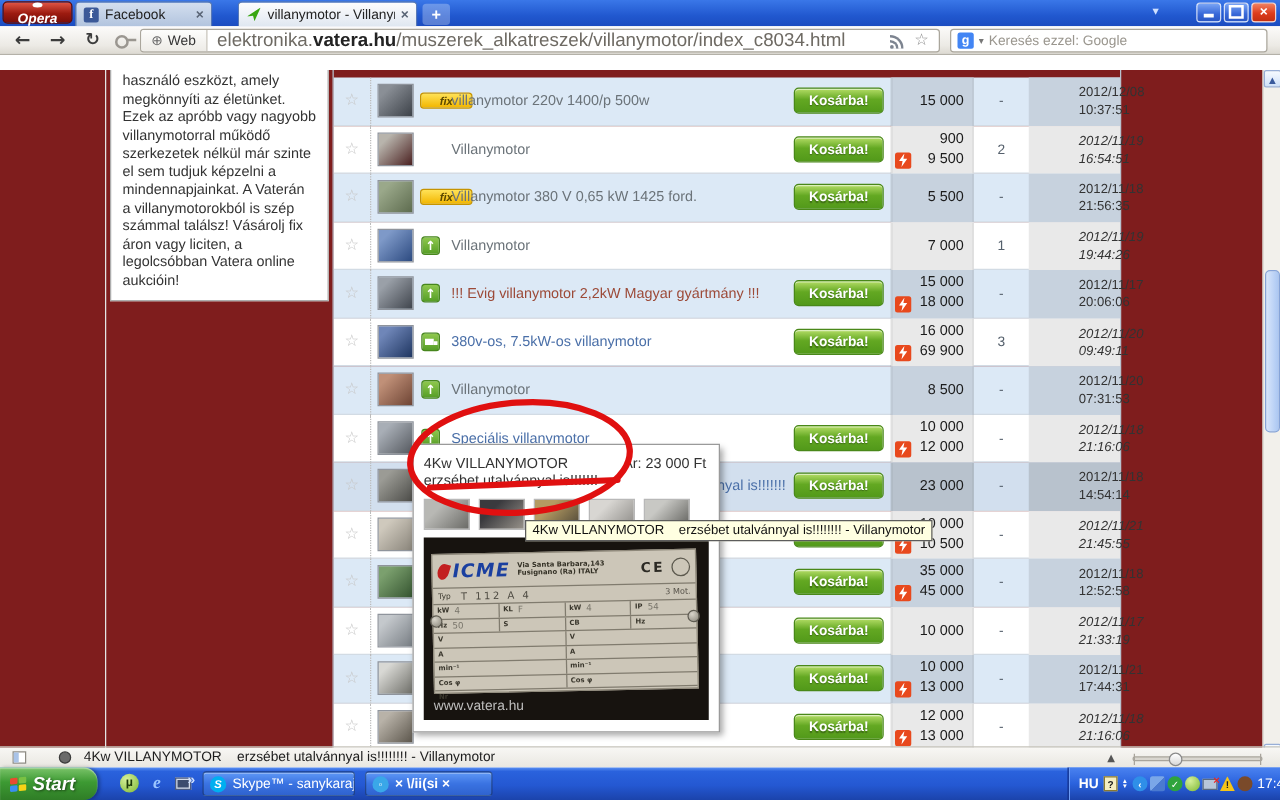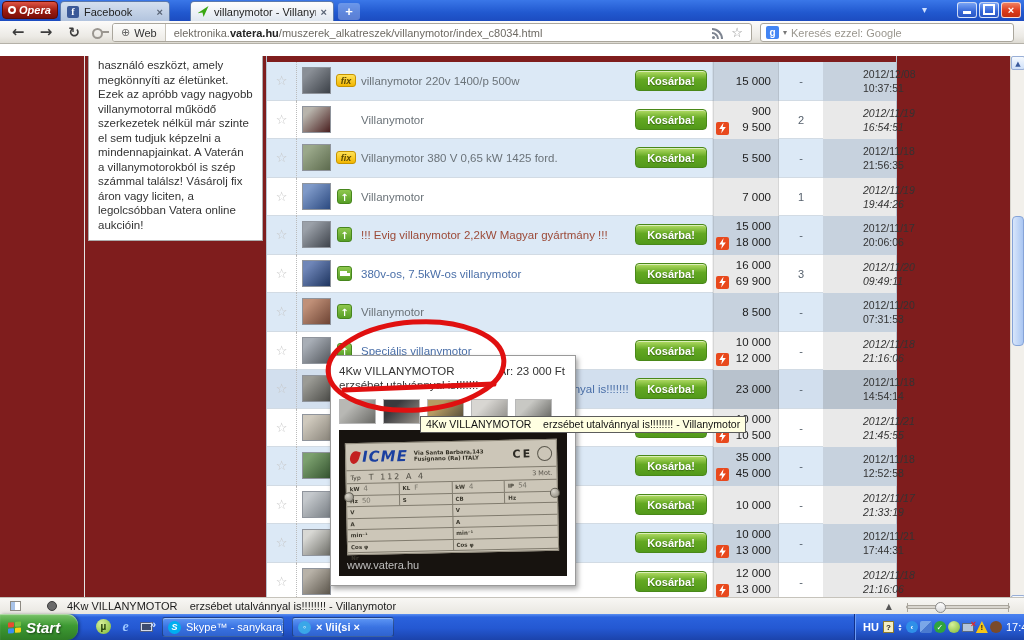--- a/index.html
+++ b/index.html
@@ -7,21 +7,21 @@
           font-family:"Liberation Sans",sans-serif;-webkit-font-smoothing:antialiased;}
   .glyph{font-family:"DejaVu Sans",sans-serif;}
   [data-interactable]{box-sizing:border-box;}
 
   
   .titlebar{position:absolute;left:0;top:0;width:1024px;height:21px;
             background:linear-gradient(#3a77e8,#2158cf 60%,#1c4cc0);}
   .opera-btn{position:absolute;left:2px;top:1px;width:56px;height:18px;border-radius:4px;
              background:linear-gradient(#e05545,#9c1b10 55%,#7a0e08);border:1px solid #5e0a06;
              color:#fff;font-size:11px;font-weight:bold;font-style:italic;
-             display:flex;align-items:center;gap:3px;padding:0 5px;}
+             display:flex;align-items:center;gap:3px;padding:0 5px;flex-direction:column;}
   .opera-o{width:8px;height:8px;border:2px solid #fff;border-radius:50%;display:inline-block;}
   .tab{position:absolute;top:1px;height:20px;border-radius:4px 4px 0 0;display:flex;align-items:center;
        gap:5px;padding:0 6px;font-size:11px;color:#222;border:1px solid #5b79ad;border-bottom:none;}
   .tab.inactive{left:60px;width:110px;background:linear-gradient(#d4dfef,#b2c4de);}
   .tab.active{left:190px;width:144px;background:linear-gradient(#fdfdfd,#e9eef5 70%,#dfe7f0);}
   .tab-label{flex:1;white-space:nowrap;overflow:hidden;}
   .tab-close{color:#5a6576;font-size:11px;font-weight:bold;}
   .favicon{width:12px;height:12px;border-radius:2px;display:inline-flex;align-items:center;justify-content:center;flex:0 0 12px;}
   .favicon.fb{background:#3b5998;color:#fff;font-size:10px;font-weight:bold;font-family:"Liberation Serif",serif;}
   .favicon.vatera{background:transparent;}
@@ -48,21 +48,21 @@
   .navic:nth-child(1){left:6px;}.navic:nth-child(2){left:34px;}.navic.reload{left:62px;font-size:14px;}
   .keyic{position:absolute;left:92px;top:7px;width:16px;height:8px;}
   .keyic i{position:absolute;left:0;top:0;width:7px;height:7px;border:2px solid #9a9690;border-radius:50%;}
   .keyic::after{content:"";position:absolute;left:10px;top:3px;width:7px;height:2px;background:#9a9690;}
   .addrfield{position:absolute;left:112px;top:2px;width:640px;height:19px;background:#fff;
              border:1px solid #aaa69c;border-radius:3px;display:flex;align-items:center;overflow:hidden;}
   .webbadge{height:100%;display:flex;align-items:center;gap:4px;padding:0 8px;
             background:linear-gradient(#fdfdfc,#edebe6);border-right:1px solid #c8c4ba;
             font-size:11px;color:#333;}
   .globe{color:#666;font-size:11px;}
-  .url{font-size:11px;color:#6e6a63;padding-left:8px;white-space:nowrap;}
+  .url{font-size:15px;color:#6e6a63;padding-left:8px;white-space:nowrap;}
   .url b{color:#232323;}
   .sp{flex:1;}
   .rss{position:relative;width:13px;height:12px;margin-right:6px;}
   .rss i{position:absolute;left:0;bottom:0;border:solid #7d8490;border-width:2px 2px 0 0;border-radius:0 100% 0 0;}
   .rss i:nth-child(1){width:5px;height:5px;}
   .rss i:nth-child(2){width:9px;height:9px;}
   .rss b{position:absolute;left:0;bottom:0;width:3px;height:3px;background:#7d8490;border-radius:50%;}
   .bstar{color:#8f8f8f;font-size:13px;margin-right:8px;}
   .searchfield{position:absolute;left:760px;top:2px;width:254px;height:19px;background:#fff;
                border:1px solid #aaa69c;border-radius:3px;display:flex;align-items:center;gap:4px;padding:0 5px;}
@@ -81,21 +81,21 @@
   .lrows{position:absolute;inset:0;}
   .lrow{position:absolute;left:0;width:629px;height:38.5px;box-shadow:inset 0 -1px 0 #d2dbe4;}
   .lrow.odd{background:#dce9f6;}
   .lrow.even{background:#ffffff;}
   .lrow.hov{background:#d2dfee;}
   .lrow span{position:absolute;display:block;}
   .c-star{left:0;top:0;width:30px;height:100%;text-align:center;line-height:38px;
           color:#c6c6c6;font-size:13px;border-right:1px dotted #bbb;}
   .c-thumb{left:35px;top:5px;width:29px;height:27px;border:1px solid #8f949c;}
   .c-badge{left:66px;top:0;width:26px;height:100%;}
-  .b-fix{position:absolute;left:3px;top:12px;width:20px;height:13px;border-radius:3px;
+  .b-fix{position:absolute;left:3px;top:12px;width:42px;height:13px;border-radius:3px;
          background:linear-gradient(#ffe257,#f2b600);border:1px solid #c69400;
          color:#5d4a00;font-size:9px;font-style:italic;font-weight:bold;text-align:center;line-height:13px;}
   .b-up{position:absolute;left:4px;top:11px;width:15px;height:15px;border-radius:3px;
         background:linear-gradient(#8fc84e,#569e26);border:1px solid #47861d;
         color:#fff;font-size:10px;font-weight:bold;text-align:center;line-height:15px;}
   .b-truck{position:absolute;left:4px;top:11px;width:15px;height:15px;border-radius:3px;
         background:linear-gradient(#8fc84e,#569e26);border:1px solid #47861d;}
   .b-truck i{position:absolute;background:#fff;}
   .b-truck i.tb{left:2px;top:4px;width:7px;height:5px;}
   .b-truck i.tc{left:9px;top:6px;width:3px;height:3px;}

